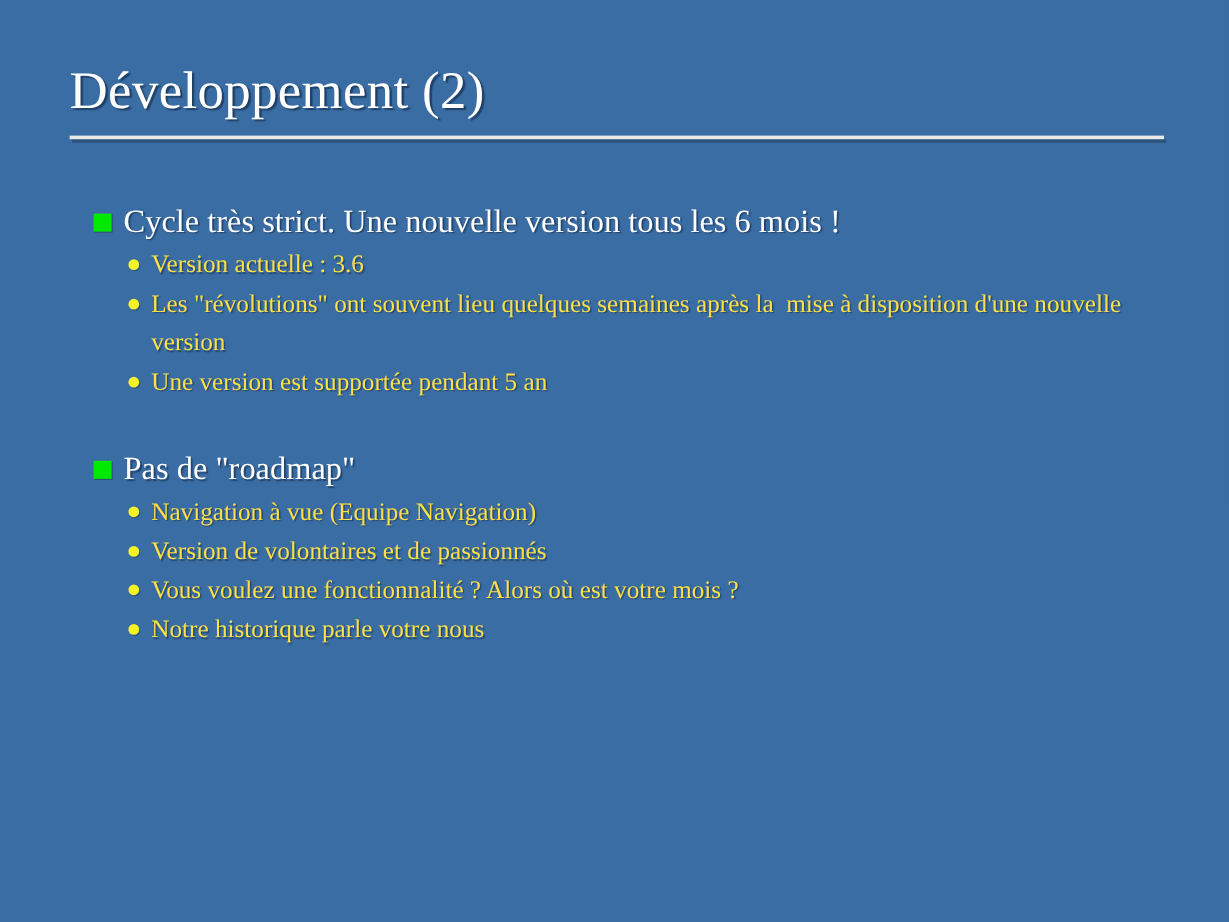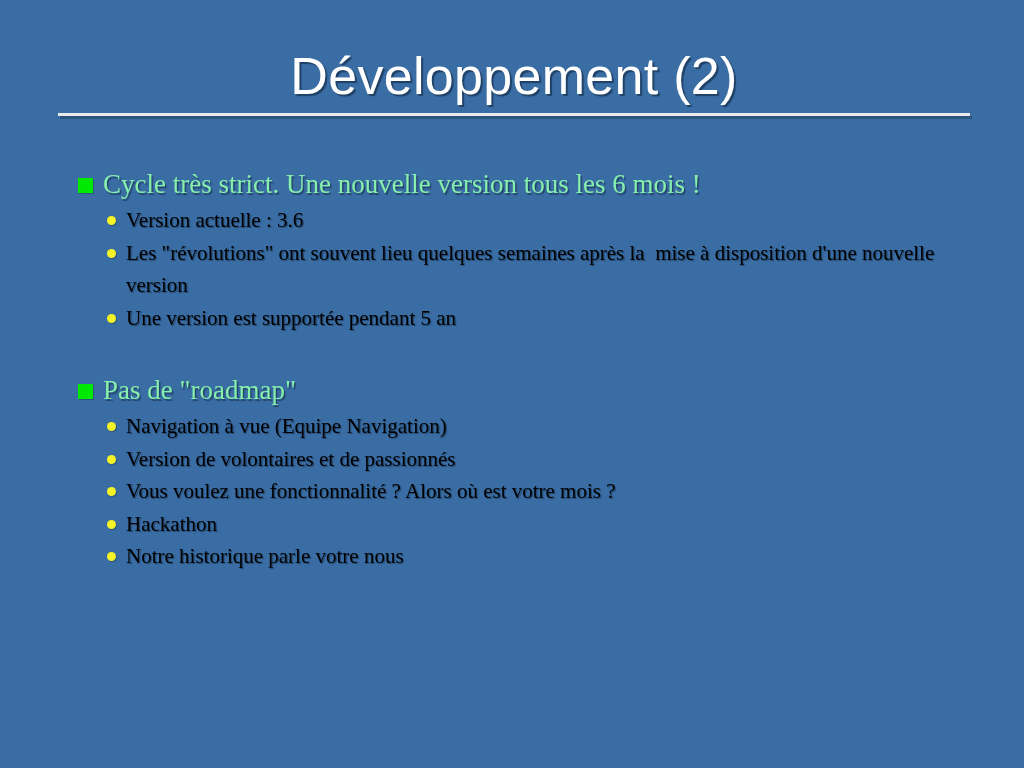--- a/index.html
+++ b/index.html
@@ -26,29 +26,28 @@
 
   
   .title-block {
     position: absolute;
     left: 58px;
     top: 50px;
     width: 912px;
   }
   .slide-title {
     margin: 0;
-    font-family: Liberation Sans, sans-serif;
-    font-size: 52px;
+    font-family: Liberation Serif, serif;
+    font-size: 44px;
     line-height: 52px;
     font-weight: normal;
     color: #ffffff;
     letter-spacing: 0.3px;
     text-shadow: 2px 2px 1px rgba(20, 45, 75, 0.70);
     white-space: nowrap;
-    text-align: center;
   }
   .title-rule {
     position: absolute;
     left: 0px;
     top: 63px;
     width: 912px;
     height: 3px;
     background: #e9e9e9;
     box-shadow: 2px 3px 0 0 rgba(25, 50, 80, 0.45);
   }
@@ -68,21 +67,21 @@
     margin-top: 38px;
   }
 
   
   .l1 {
     position: relative;
     padding-left: 25px;
     margin: 0 0 2px 0;
     font-size: 27px;
     line-height: 36px;
-    color: #86efac;
+    color: #ffffff;
     text-shadow: 1.5px 1.5px 1px rgba(20, 45, 75, 0.65);
     max-width: 815px;
   }
   .l1 .sq-bullet {
     position: absolute;
     left: 0px;
     top: 12px;
     width: 15px;
     height: 15px;
     background: #00e900;
@@ -94,21 +93,21 @@
     list-style: none;
     margin: 2px 0 0 0;
     padding: 0;
   }
   .l2 {
     position: relative;
     padding-left: 48px;
     margin: 0;
     font-size: 21px;
     line-height: 32.5px;
-    color: #000000;
+    color: #fde047;
     text-shadow: 1.2px 1.2px 1px rgba(20, 45, 75, 0.62);
     max-width: 830px;
   }
   .l2 .dot-bullet {
     position: absolute;
     left: 29px;
     top: 12px;
     width: 9px;
     height: 9px;
     border-radius: 50%;
@@ -170,23 +169,19 @@
         <li class="l2">
           <span class="dot-bullet"></span>
           <span class="l2-text">Version de volontaires et de passionnés</span>
         </li>
         <li class="l2">
           <span class="dot-bullet"></span>
           <span class="l2-text">Vous voulez une fonctionnalité ? Alors où est votre mois ?</span>
         </li>
         <li class="l2">
           <span class="dot-bullet"></span>
-          <span class="l2-text">Hackathon</span>
-        </li>
-        <li class="l2">
-          <span class="dot-bullet"></span>
           <span class="l2-text">Notre historique parle votre nous</span>
         </li>
       </ul>
     </div>
 
   </div>
 </div>
 
 </body></html>

